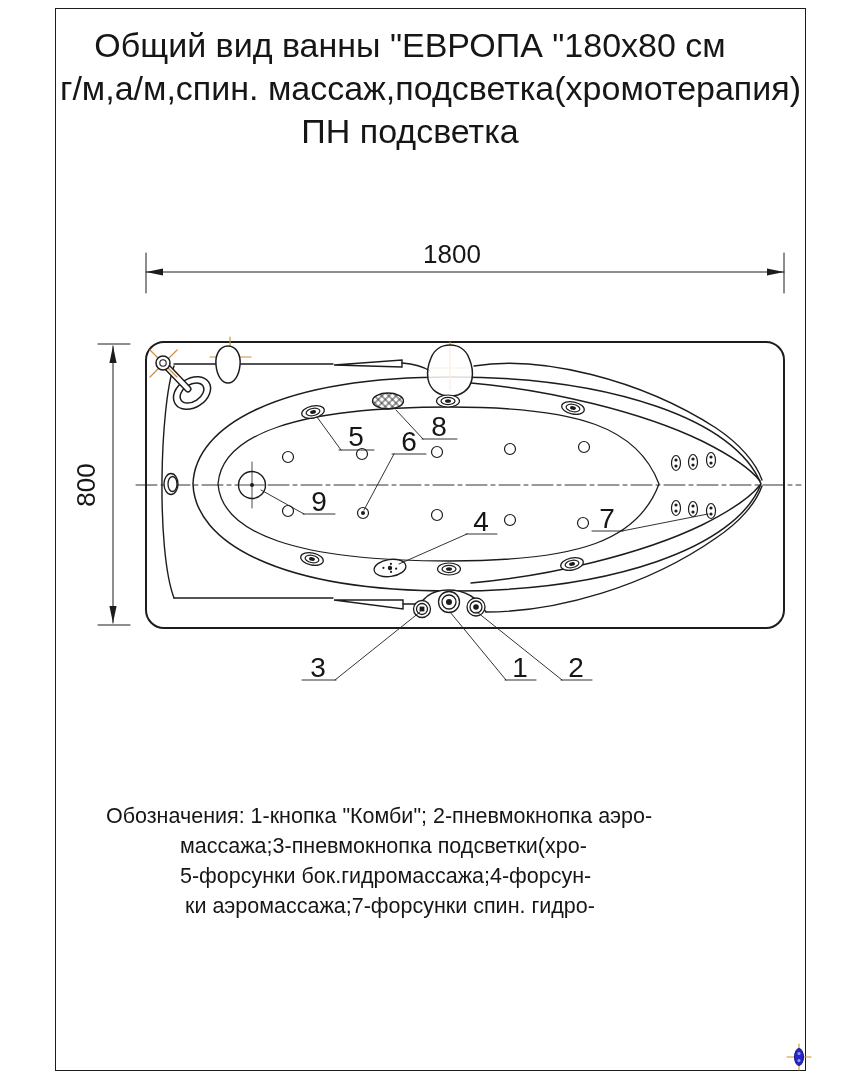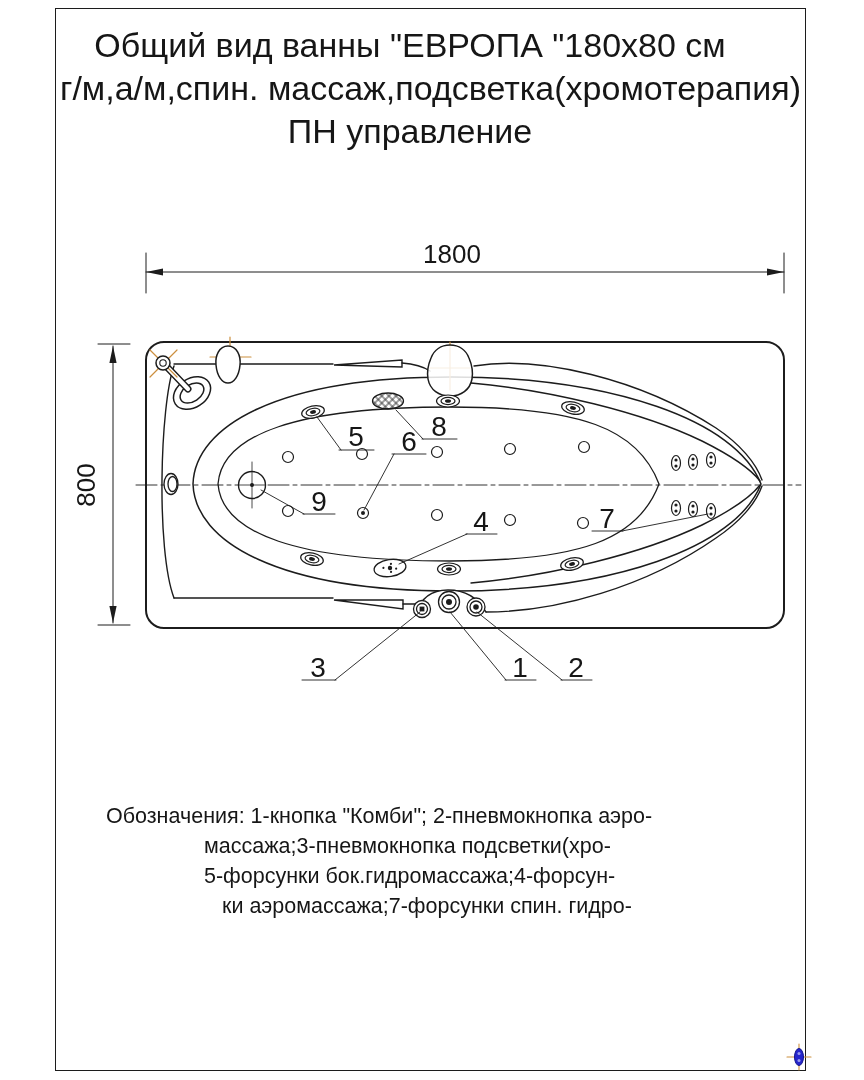--- a/index.html
+++ b/index.html
@@ -4,35 +4,35 @@
 <style>
   html,body{margin:0;padding:0;background:#fff;}
   body{width:864px;height:1080px;position:relative;overflow:hidden;
        font-family:"Liberation Sans",sans-serif;color:#161616;}
   .frame{position:absolute;left:55px;top:8px;width:749px;height:1061px;
          border:1.6px solid #1c1c1c;}
   .title{position:absolute;left:60px;top:24px;width:700px;text-align:center;
          font-size:34px;line-height:43px;white-space:nowrap;}
   .drawing{position:absolute;left:0;top:0;width:864px;height:1080px;}
   .legend{position:absolute;left:106px;top:801px;font-size:21.5px;line-height:30px;}
-  .legend .cont{margin-left:98px;}
-  .legend .cont2{margin-left:116px;}
+  .legend .cont{margin-left:74px;}
+  .legend .cont2{margin-left:79px;}
   svg text{fill:#161616;font-family:"Liberation Sans",sans-serif;}
   .dimtxt{font-size:26px;}
   .callout{font-size:28px;}
 </style>
 </head>
 <body>
 
 <div class="frame"></div>
 
 <div class="title">
   <div>Общий вид ванны "ЕВРОПА "180х80 см</div>
   <div>г/м,а/м,спин. массаж,подсветка(хромотерапия)</div>
-  <div>ПН управление</div>
+  <div>ПН подсветка</div>
 </div>
 
 <svg class="drawing" viewBox="0 0 864 1080" fill="none" stroke-linecap="round">
   <defs>
     <pattern id="xh" width="5" height="5" patternUnits="userSpaceOnUse" patternTransform="rotate(45)">
       <path d="M0,0H5M0,0V5M0,5H5M5,0V5" stroke="#2a2a2a" stroke-width="0.9"></path>
     </pattern>
   </defs>
 
   <g stroke="#1c1c1c" stroke-width="1">

